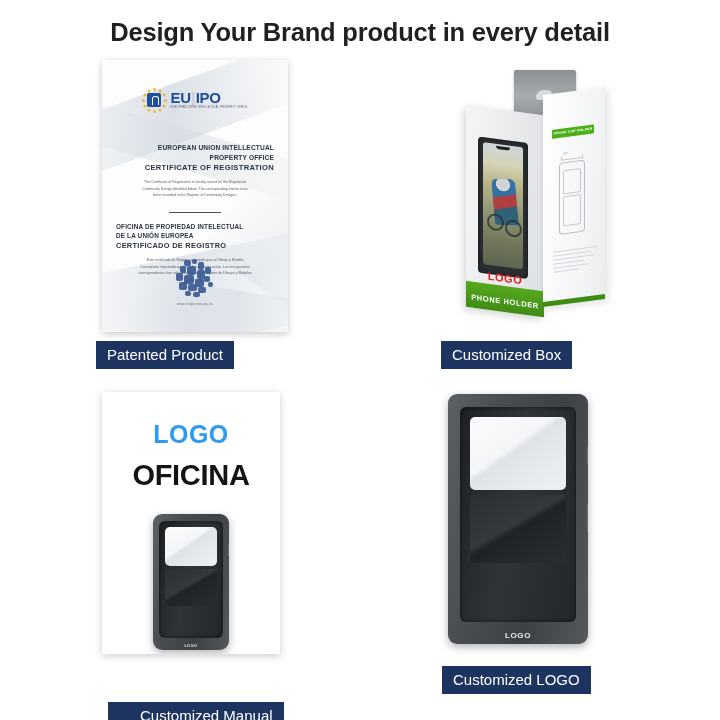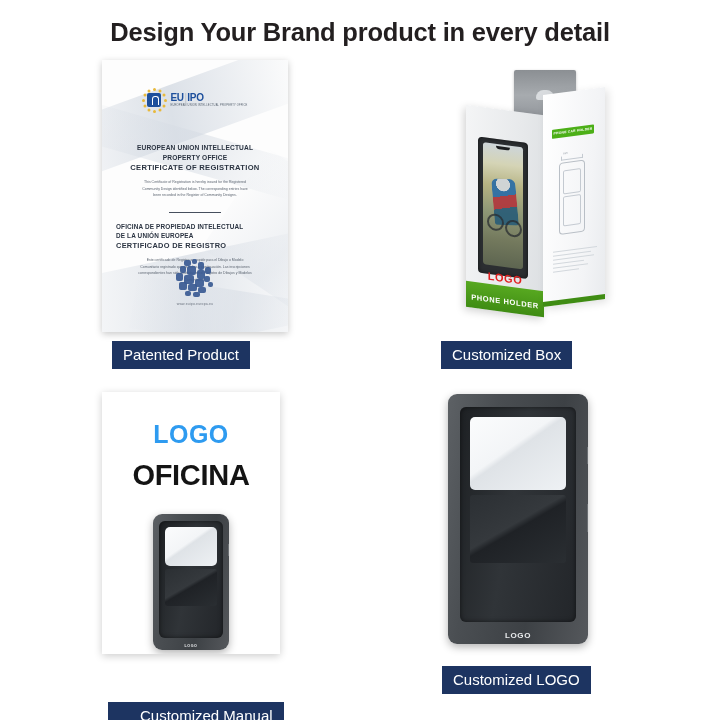--- a/index.html
+++ b/index.html
@@ -42,21 +42,21 @@
 
   .badge {
     position: absolute;
     background: #1d3461;
     color: #ffffff;
     font-size: 15px;
     padding: 5px 11px 6px 11px;
     white-space: nowrap;
     line-height: 1.15;
   }
-  .badge-a { left: 112px; top: 341px; }
+  .badge-a { left: 96px; top: 341px; }
   .badge-b { left: 441px; top: 341px; }
   .badge-c { left: 108px; top: 702px; padding-left: 32px; }
   .badge-d { left: 442px; top: 666px; }
 
   
   .certificate {
     position: absolute;
     left: 6px;
     top: 2px;
     width: 186px;
@@ -114,39 +114,39 @@
   }
   .euipo-mark .star {
     position: absolute;
     width: 3px; height: 3px;
     background: #e8b93b;
     border-radius: 50%;
     left: 50%; top: 50%;
     margin: -1.5px 0 0 -1.5px;
   }
   .euipo-word {
-    font-size: 10px;
+    font-size: 15px;
     font-weight: bold;
     color: #1d4f9c;
     letter-spacing: -0.3px;
     line-height: 1;
   }
   .euipo-word .bar { color: #c8cdd4; padding: 0 0.5px; }
   .euipo-sub {
     font-size: 2.6px;
     color: #55606d;
     letter-spacing: 0.2px;
     line-height: 1.5;
     margin-top: 1px;
     white-space: nowrap;
   }
 
   .cert-h {
     margin-top: 30px;
-    text-align: center;
+    text-align: right;
     color: #2b3442;
     font-size: 6.6px;
     font-weight: bold;
     line-height: 1.45;
     letter-spacing: 0.15px;
   }
   .cert-h .big { font-size: 7.6px; letter-spacing: 0.3px; }
 
   .cert-body {
     margin: 6px 22px 0 22px;

